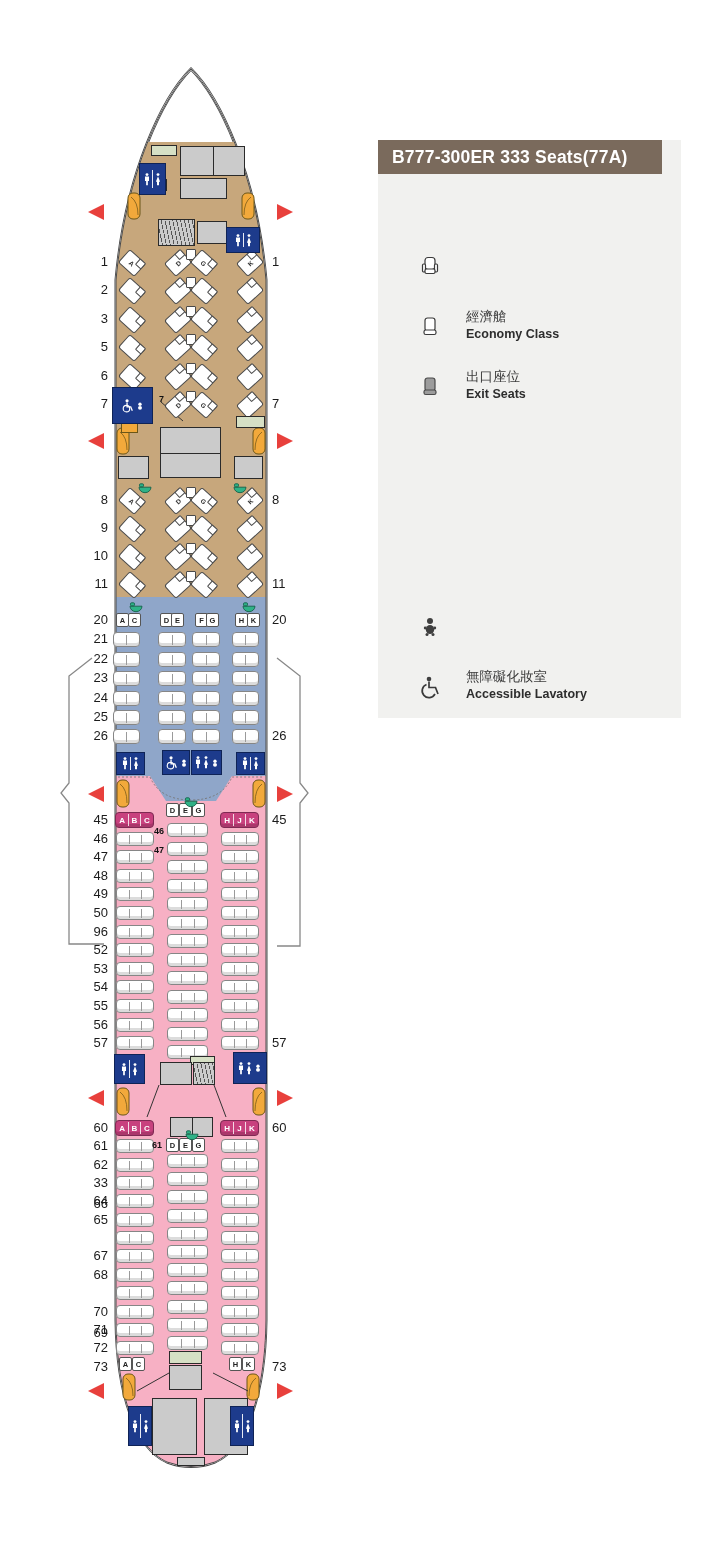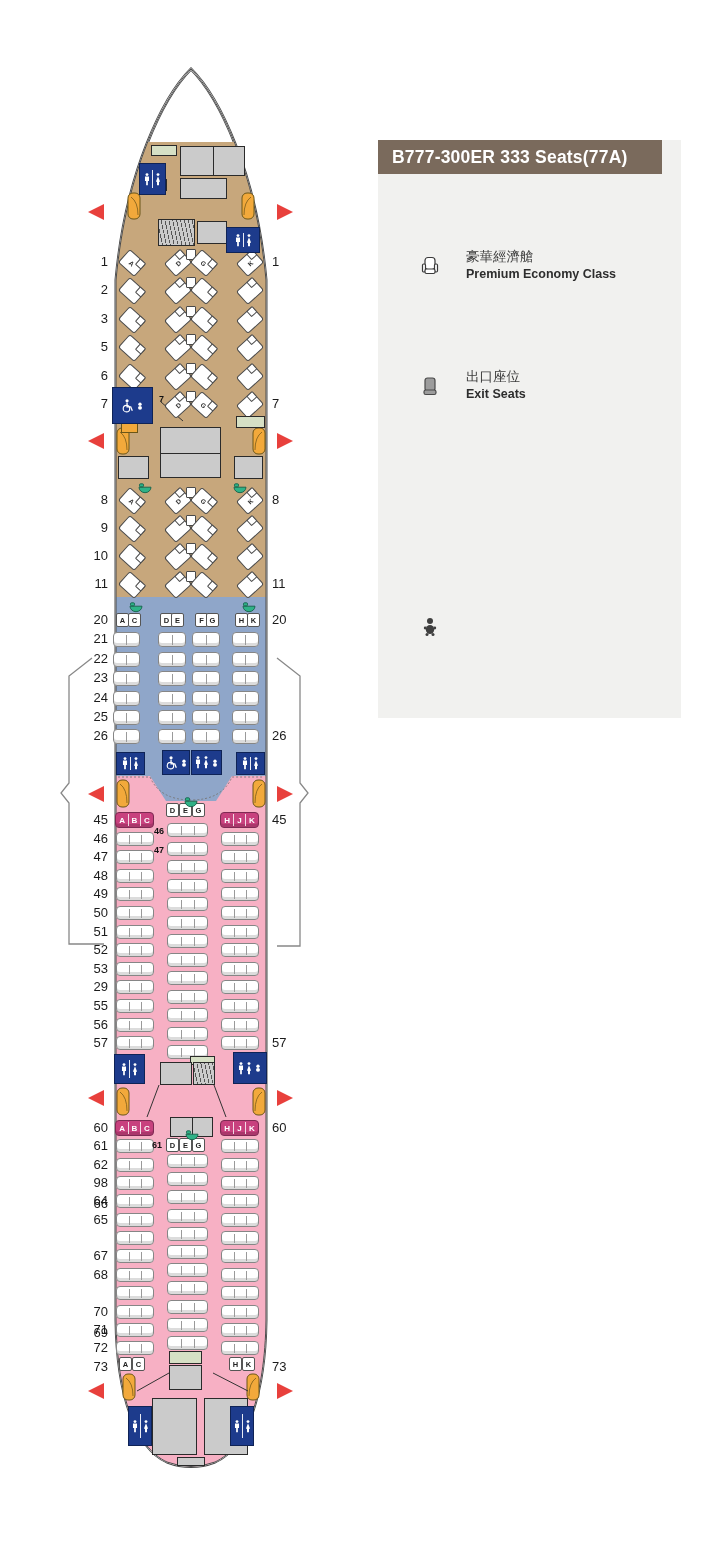--- a/index.html
+++ b/index.html
@@ -456,21 +456,21 @@
       <div class="sb " style="left:116px;top:906px;width:38px;height:14px">
         <i></i>
         <i class="cd"></i>
         <i class="cd"></i>
       </div>
       <div class="sb " style="left:221px;top:906px;width:38px;height:14px">
         <i></i>
         <i class="cd"></i>
         <i class="cd"></i>
       </div>
-      <div class="rowlbl l" style="left:72px;top:923.6px">51</div>
+      <div class="rowlbl l" style="left:72px;top:923.6px">96</div>
       <div class="sb " style="left:116px;top:924.6px;width:38px;height:14px">
         <i></i>
         <i class="cd"></i>
         <i class="cd"></i>
       </div>
       <div class="sb " style="left:221px;top:924.6px;width:38px;height:14px">
         <i></i>
         <i class="cd"></i>
         <i class="cd"></i>
       </div>
@@ -489,21 +489,21 @@
       <div class="sb " style="left:116px;top:961.8px;width:38px;height:14px">
         <i></i>
         <i class="cd"></i>
         <i class="cd"></i>
       </div>
       <div class="sb " style="left:221px;top:961.8px;width:38px;height:14px">
         <i></i>
         <i class="cd"></i>
         <i class="cd"></i>
       </div>
-      <div class="rowlbl l" style="left:72px;top:979.4px">29</div>
+      <div class="rowlbl l" style="left:72px;top:979.4px">54</div>
       <div class="sb " style="left:116px;top:980.4px;width:38px;height:14px">
         <i></i>
         <i class="cd"></i>
         <i class="cd"></i>
       </div>
       <div class="sb " style="left:221px;top:980.4px;width:38px;height:14px">
         <i></i>
         <i class="cd"></i>
         <i class="cd"></i>
       </div>
@@ -568,21 +568,21 @@
       <div class="sb " style="left:116px;top:1157.7px;width:38px;height:14px">
         <i></i>
         <i class="cd"></i>
         <i class="cd"></i>
       </div>
       <div class="sb " style="left:221px;top:1157.7px;width:38px;height:14px">
         <i></i>
         <i class="cd"></i>
         <i class="cd"></i>
       </div>
-      <div class="rowlbl l" style="left:72px;top:1175.05px">98</div>
+      <div class="rowlbl l" style="left:72px;top:1175.05px">33</div>
       <div class="sb " style="left:116px;top:1176.05px;width:38px;height:14px">
         <i></i>
         <i class="cd"></i>
         <i class="cd"></i>
       </div>
       <div class="sb " style="left:221px;top:1176.05px;width:38px;height:14px">
         <i></i>
         <i class="cd"></i>
         <i class="cd"></i>
       </div>
@@ -1000,26 +1000,34 @@
 
     <div class="lg-item" style="top:108px">
       <span class="lg-icon">
         <svg class="lgsvg" viewBox="0 0 26 26">
             <rect class="ol" x="8" y="2.5" width="10" height="12" rx="3"></rect>
             <rect class="ol" x="5.5" y="9" width="3" height="8" rx="1.2"></rect>
             <rect class="ol" x="17.5" y="9" width="3" height="8" rx="1.2"></rect>
             <rect class="ol" x="8" y="14" width="10" height="4.5" rx="1.5"></rect>
           </svg>
       </span>
+    </div>
+
+    <div class="lg-item" style="top:168px">
+      <span class="lg-icon">
+        <svg class="lgsvg" viewBox="0 0 26 26">
+            <rect class="ol" x="8" y="3" width="10" height="13" rx="2.5"></rect>
+            <rect class="ol" x="7" y="15" width="12" height="4.5" rx="1.8"></rect>
+          </svg>
+      </span>
       <span class="lg-text">
-          <div class="lg-zh">豪華經濟艙</div>
-          <div class="lg-en">Premium Economy Class</div>
+          <div class="lg-zh">經濟艙</div>
+          <div class="lg-en">Economy Class</div>
         </span>
     </div>
-
 
     <div class="lg-item" style="top:228px">
       <span class="lg-icon">
         <svg class="lgsvg" viewBox="0 0 26 26">
             <rect class="gy" x="8" y="3" width="10" height="13" rx="2.5"></rect>
             <rect class="gy" x="7" y="15" width="12" height="4.5" rx="1.8"></rect>
           </svg>
       </span>
       <span class="lg-text">
           <div class="lg-zh">出口座位</div>
@@ -1038,14 +1046,27 @@
               <ellipse cx="13" cy="14.5" rx="4.2" ry="4.6"></ellipse>
               <circle cx="8.2" cy="13" r="1.4"></circle>
               <circle cx="17.8" cy="13" r="1.4"></circle>
               <circle cx="10" cy="19.5" r="1.5"></circle>
               <circle cx="16" cy="19.5" r="1.5"></circle>
             </g>
           </svg>
       </span>
     </div>
 
+    <div class="lg-item" style="top:528px">
+      <span class="lg-icon">
+        <svg class="lgsvg" viewBox="0 0 26 26">
+            <circle class="dk" cx="12" cy="4" r="2.3"></circle>
+            <path class="st" d="M12 6.5 v6 h6.5 l2.5 6.5"></path>
+            <path class="st" d="M9.5 9.5 a6.8 6.8 0 1 0 8.5 9.5"></path>
+          </svg>
+      </span>
+      <span class="lg-text">
+          <div class="lg-zh">無障礙化妝室</div>
+          <div class="lg-en">Accessible Lavatory</div>
+        </span>
+    </div>
   </div>
 </div>
 
 </body></html>

